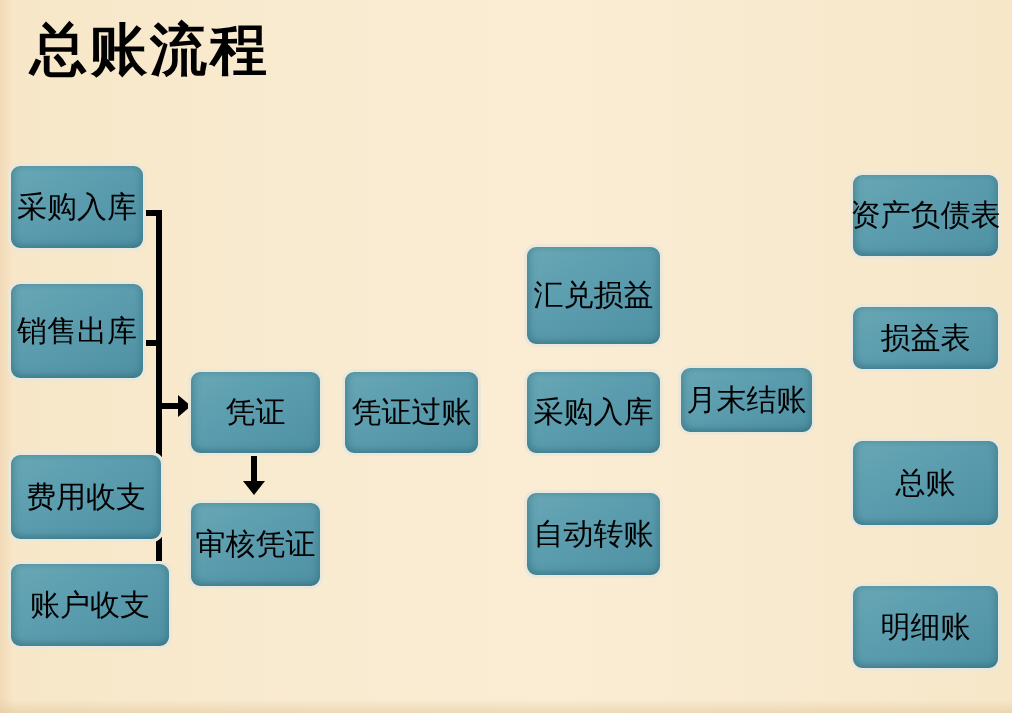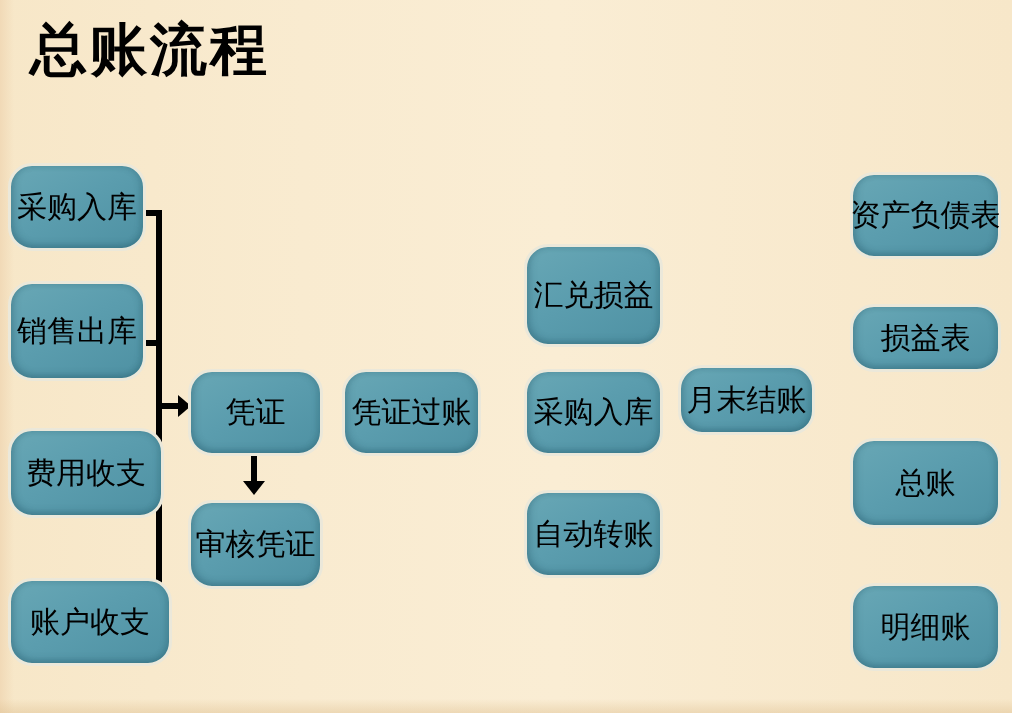--- a/index.html
+++ b/index.html
@@ -36,33 +36,33 @@
     font-family: "Liberation Sans", sans-serif;
   }
   .box {
     position: absolute;
     display: flex;
     align-items: center;
     justify-content: center;
     box-sizing: border-box;
     background: linear-gradient(150deg, var(--box-light, #68a7b5) 0%, var(--box-fill, #5b9dae) 45%, var(--box-dark, #4e91a3) 100%);
     border: 3px solid var(--box-border, #ebe8da);
-    border-radius: 24px;
+    border-radius: 12px;
     box-shadow: inset 3px -3px 7px rgba(20,70,85,0.28), inset -3px 0 6px rgba(20,70,85,0.18);
     color: var(--text, #000);
     font-family: "Liberation Serif", serif;
     font-size: 30px;
     white-space: nowrap;
     text-align: center;
   }
   
   .b0  { left: 8px;   top: 163px; width: 138px; height: 88px; }
   .b1  { left: 8px;   top: 281px; width: 138px; height: 100px; font-family: Liberation Serif, serif; }
-  .b2  { left: 8px;   top: 428px; width: 156px; height: 90px; }
-  .b3  { left: 8px;   top: 578px; width: 164px; height: 88px; }
+  .b2  { left: 8px;   top: 452px; width: 156px; height: 90px; }
+  .b3  { left: 8px;   top: 561px; width: 164px; height: 88px; }
   
   .b4  { left: 188px; top: 369px; width: 135px; height: 87px; }
   .b5  { left: 188px; top: 500px; width: 135px; height: 89px; }
   
   .b6  { left: 342px; top: 369px; width: 139px; height: 87px; }
   .b7  { left: 524px; top: 244px; width: 139px; height: 103px; }
   .b8  { left: 524px; top: 369px; width: 139px; height: 87px; }
   .b9  { left: 524px; top: 490px; width: 139px; height: 88px; }
   .b10 { left: 678px; top: 365px; width: 137px; height: 70px; }
   

